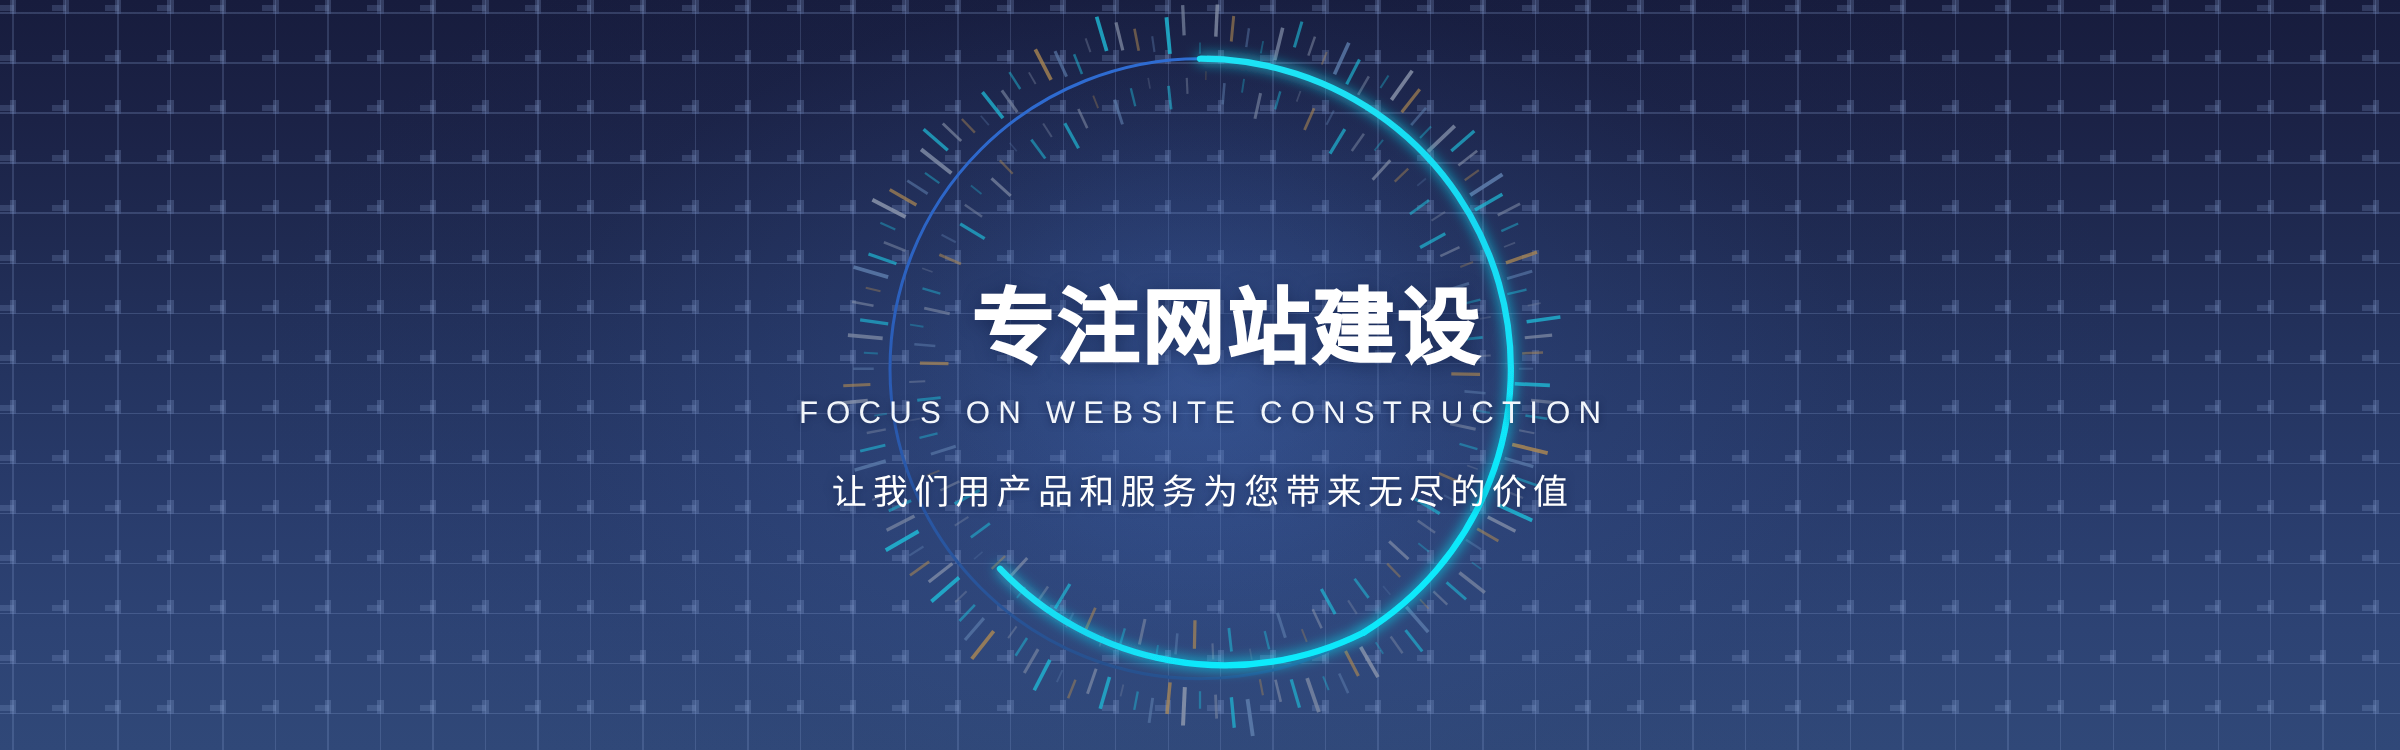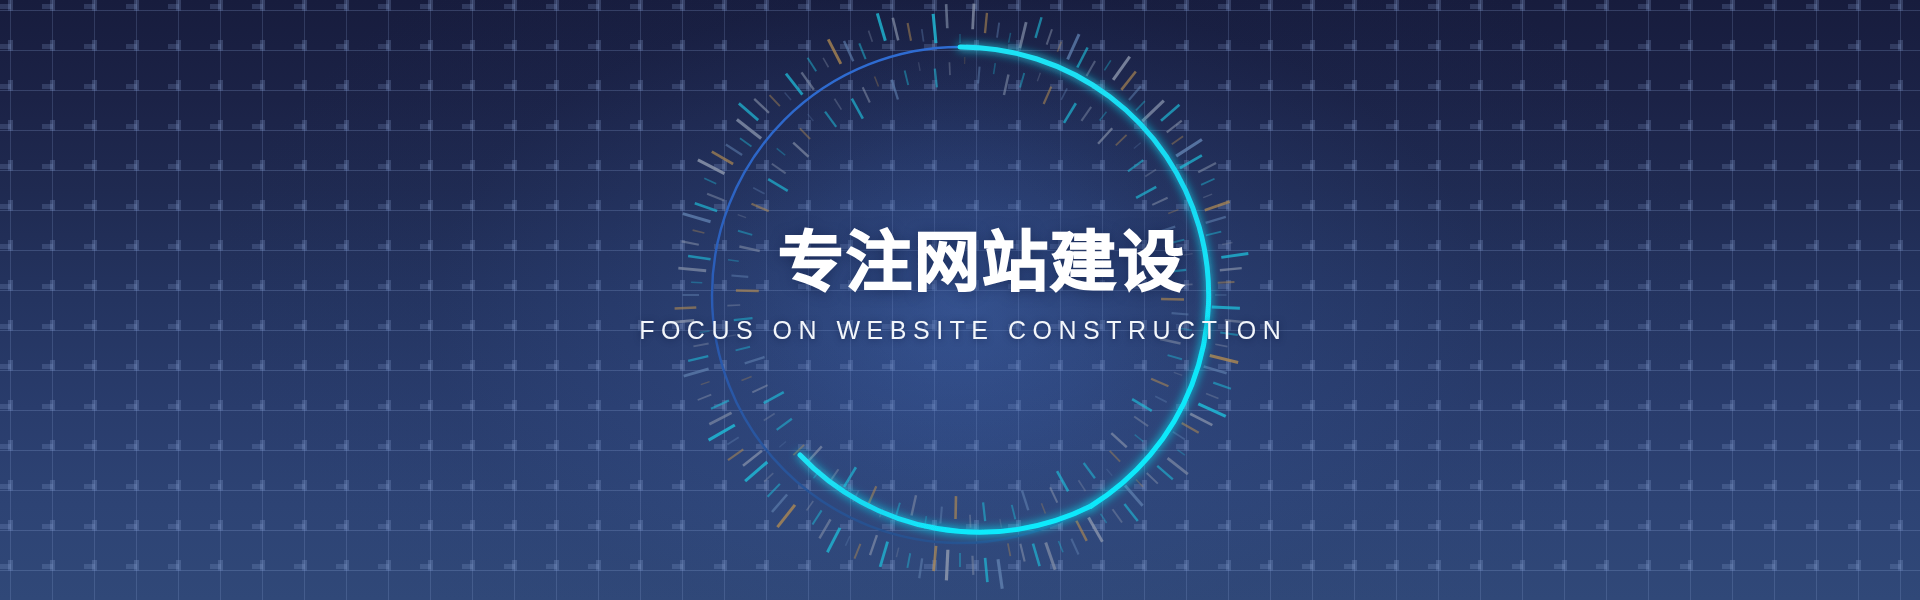--- a/index.html
+++ b/index.html
@@ -417,15 +417,16 @@
 
       <path d="M 310 62 A 248 248 0 0 1 441 521" fill="none" stroke="url(#arcGrad)" stroke-width="5" stroke-linecap="round" filter="url(#arcGlow)"></path>
 
       <path d="M 441 521 A 248 248 0 0 1 150 470" fill="none" stroke="url(#arcGrad)" stroke-width="5" stroke-linecap="round" filter="url(#arcGlow)"></path>
     </svg>
   </div>
 
   <div class="content">
     <h1 class="title-cn">专注网站建设</h1>
     <p class="title-en">FOCUS ON WEBSITE CONSTRUCTION</p>
+    <p class="tagline">让我们用产品和服务为您带来无尽的价值</p>
   </div>
 
 </div>
 
 </body></html>

